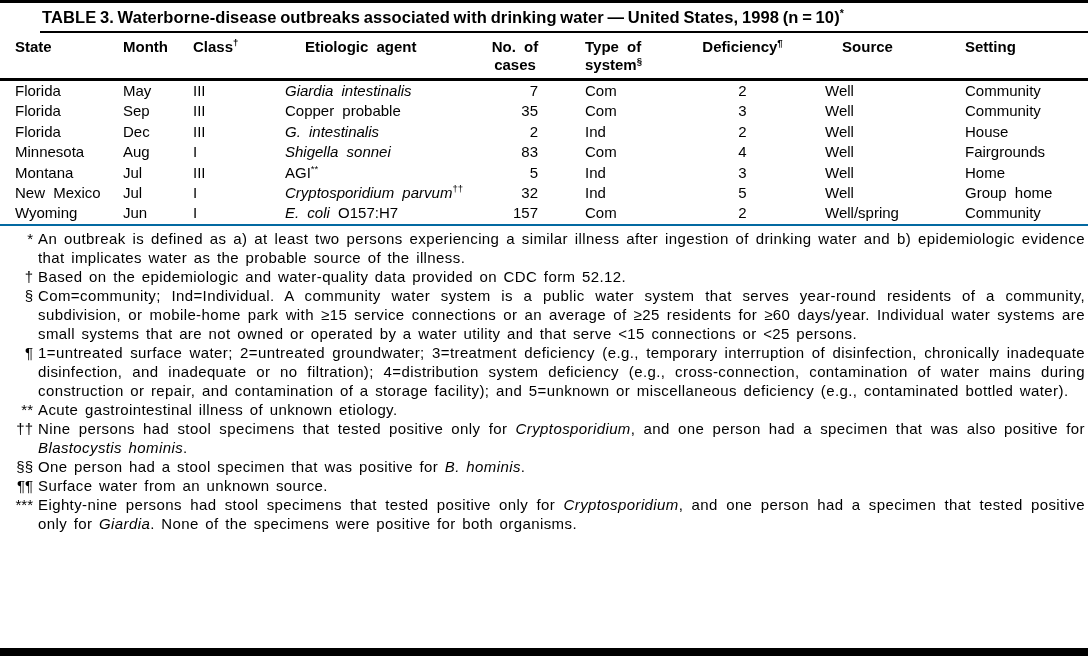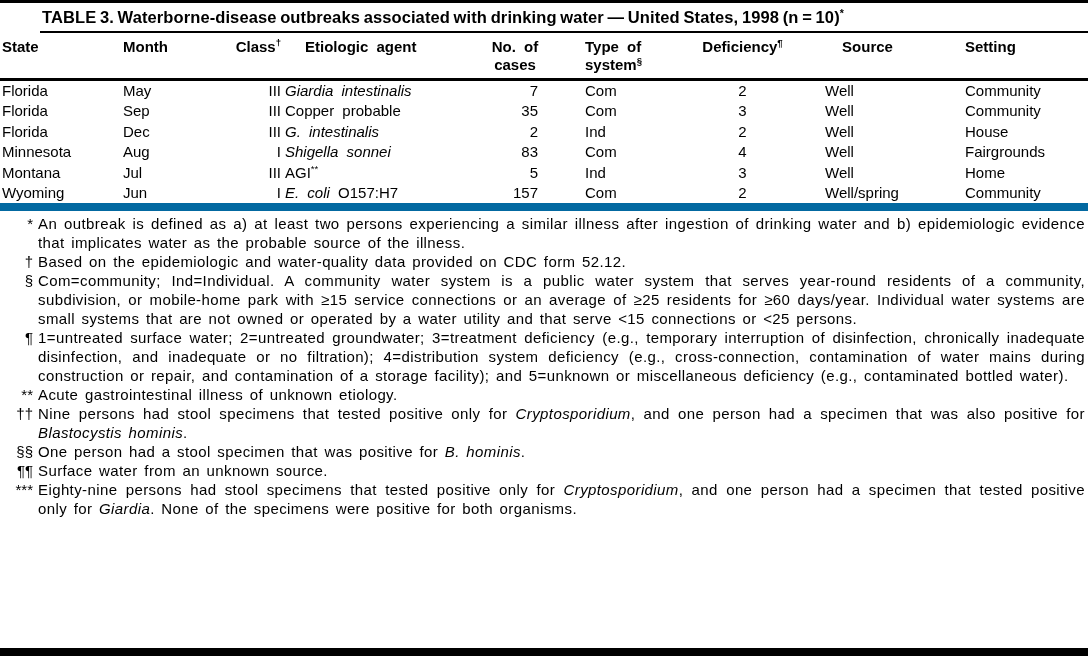--- a/index.html
+++ b/index.html
@@ -20,27 +20,27 @@
     margin-left:40px;
   }
   table.outbreaks{border-collapse:collapse;table-layout:fixed;width:1088px;}
   th,td{margin:0;padding:0;white-space:nowrap;overflow:visible;}
   thead th{
     font-size:15px;font-weight:700;text-align:left;vertical-align:top;
     line-height:17.5px;padding-top:5px;padding-bottom:5px;
     border-bottom:3px solid #000;word-spacing:4px;
   }
   tbody td{font-size:15px;line-height:20.4px;vertical-align:top;word-spacing:4px;border:none;}
-  tbody{border-bottom:8px solid #0369a1;}
+  tbody{border-bottom:2px solid #0369a1;}
   sup{font-size:64%;line-height:0;vertical-align:super;}
   i{font-style:italic;}
 
-  .c-state{padding-left:2px;}
+  .c-state{padding-left:15px;}
   .c-month{padding-left:2px;}
-  .c-class{padding-left:2px;text-align:right;}
+  .c-class{padding-left:2px;}
   .c-agent{padding-left:4px;}
   td.c-cases{text-align:right;padding-right:11px;}
   .c-type{padding-left:36px;}
   .c-def{text-align:center;padding-left:25px;}
   .c-source{padding-left:25px;}
   .c-setting{padding-left:30px;}
   th.c-agent{padding-left:24px;}
   th.c-cases{text-align:center;padding-right:0;margin-top:15px;}
   th.c-source{text-align:center;padding-left:0;margin-top:18px;}
 
@@ -153,20 +153,31 @@
           <td class="c-month">Jul</td>
           <td class="c-class">III</td>
           <td class="c-agent"><span>AGI</span><sup>**</sup></td>
           <td class="c-cases">5</td>
           <td class="c-type">Ind</td>
           <td class="c-def">3</td>
           <td class="c-source"><span>Well</span></td>
           <td class="c-setting">Home</td>
         </tr>
         <tr>
+          <td class="c-state">New Mexico</td>
+          <td class="c-month">Jul</td>
+          <td class="c-class">I</td>
+          <td class="c-agent"><i>Cryptosporidium parvum</i><sup>††</sup></td>
+          <td class="c-cases">32</td>
+          <td class="c-type">Ind</td>
+          <td class="c-def">5</td>
+          <td class="c-source"><span>Well</span></td>
+          <td class="c-setting">Group home</td>
+        </tr>
+        <tr>
           <td class="c-state">Wyoming</td>
           <td class="c-month">Jun</td>
           <td class="c-class">I</td>
           <td class="c-agent"><i>E. coli</i><span> O157:H7</span></td>
           <td class="c-cases">157</td>
           <td class="c-type">Com</td>
           <td class="c-def">2</td>
           <td class="c-source"><span>Well/spring</span></td>
           <td class="c-setting">Community</td>
         </tr>

